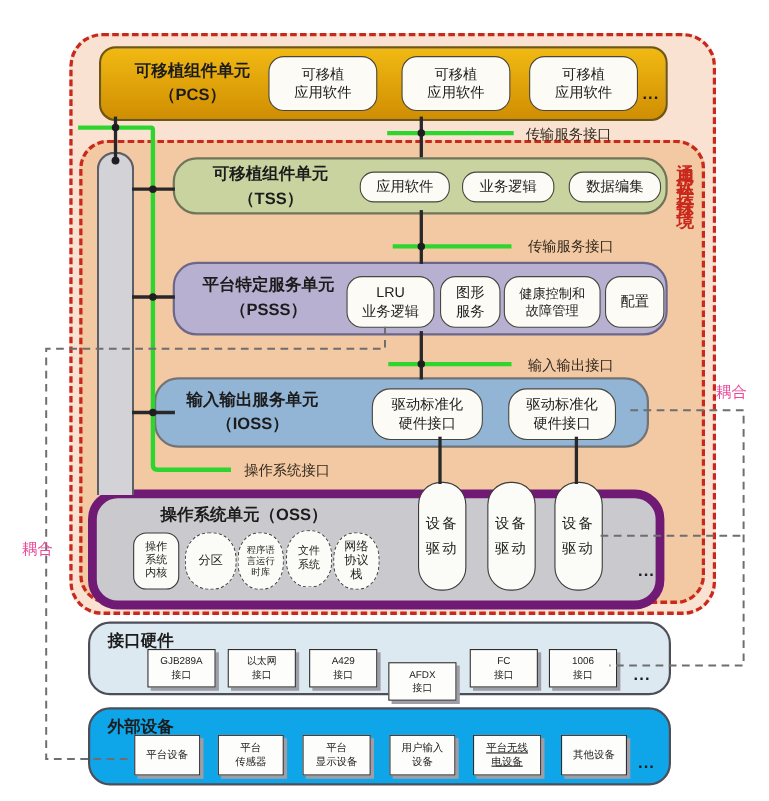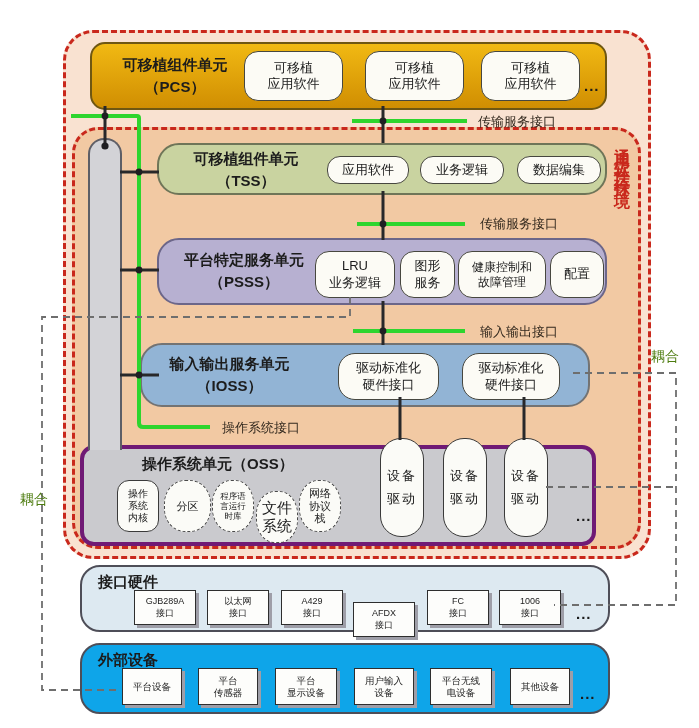--- a/index.html
+++ b/index.html
@@ -14,42 +14,42 @@
              border:3px dashed #c9281c;border-radius:30px;z-index:1;}
   .env-inner{left:72px;top:127px;width:563px;height:416px;background:#f2c9a3;
              border:3px dashed #c9281c;border-radius:26px;z-index:2;}
 
   
   .pcs{left:90px;top:42px;width:513px;height:64px;border:2px solid #6f5712;border-radius:15px;
        background:linear-gradient(#f1b913,#d08e02);z-index:10;}
   .tss{left:157px;top:143px;width:446px;height:48px;background:#c9d3a0;border:2px solid #6f7558;border-radius:22px;z-index:10;}
   .psss{left:157px;top:238px;width:446px;height:63px;background:#b7b0d1;border:2px solid #6c6689;border-radius:22px;z-index:10;}
   .ioss{left:140px;top:343px;width:446px;height:60px;background:#92b4d5;border:2px solid #737373;border-radius:22px;z-index:10;}
-  .oss{left:80px;top:445px;width:508px;height:93px;background:#cacace;border:4px solid #701a75;border-radius:14px;z-index:10;}
+  .oss{left:80px;top:445px;width:508px;height:93px;background:#cacace;border:8px solid #701a75;border-radius:27px;z-index:10;}
   .oss-capsule{left:88px;top:138px;width:30px;height:310px;background:#d3d3d7;border:2px solid #5e5e66;
                border-bottom:none;border-radius:16px 16px 0 0;z-index:11;}
   .hw{left:80px;top:565px;width:526px;height:63px;background:#dde9f1;border:2px solid #4e4e58;border-radius:20px;z-index:10;}
   .ext{left:80px;top:643px;width:526px;height:67px;background:#0ea5e9;border:2px solid #4e4e58;border-radius:20px;z-index:10;}
 
   .unit-title{font-weight:bold;font-size:15px;line-height:1.45;text-align:center;}
   .sec-title{font-weight:bold;font-size:15px;}
 
   .pill{background:#fcfbf5;border:1.5px solid #47473f;border-radius:14px;font-size:13px;line-height:1.25;}
   .pill-sm{background:#fcfbf5;border:1.5px solid #47473f;border-radius:13px;font-size:13px;}
 
   .oss-item{background:#fbfbf7;border-radius:45%;font-size:10px;line-height:1.18;}
   .oss-item.dashed{border:1.6px dashed #4a4a4a;}
   .oss-item.solid{border:1.6px solid #3a3a3a;border-radius:12px;}
   .drv{background:#fbfbf7;border:1.6px solid #3a3a3a;border-radius:21px;font-size:13px;line-height:1.7;letter-spacing:2px;z-index:20;}
 
   .box3d{background:#fdfdfb;border:1px solid #2e2e2e;box-shadow:3px 3px 0 0 #9e9ea8;font-size:9px;line-height:1.25;z-index:12;}
   .ext .box3d,.hw .box3d{position:absolute;}
 
   .iface-label{font-size:13px;color:#33291e;z-index:45;}
-  .coupling{font-size:14px;color:#4d7c0f;z-index:45;}
+  .coupling{font-size:14px;color:#ec4899;z-index:45;}
   .dots{font-weight:bold;font-size:15px;letter-spacing:1px;z-index:13;}
   .runtime-label{left:611px;top:136px;writing-mode:vertical-rl;font-size:16px;font-weight:bold;
                  color:#c9281c;letter-spacing:6px;z-index:45;}
   svg.lines{position:absolute;left:0;top:0;z-index:40;pointer-events:none;}
 </style>
 </head>
 <body>
 
 <div id="canvas">
 
@@ -58,21 +58,21 @@
 
   <div class="abs oss">
     <div class="abs sec-title" style="left:58px;top:6px;">操作系统单元（OSS）</div>
     <div class="abs oss-item solid ctr ml" style="left:33px;top:31px;width:40px;height:50px;">操作
 系统
 内核</div>
     <div class="abs oss-item dashed ctr ml" style="left:80px;top:31px;width:45px;height:50px;font-size:11px;">分区</div>
     <div class="abs oss-item dashed ctr ml" style="left:128px;top:31px;width:40px;height:50px;font-size:8.5px;">程序语
 言运行
 时库</div>
-    <div class="abs oss-item dashed ctr ml" style="left:172px;top:42px;width:40px;height:50px;font-size:15px;">文件
+    <div class="abs oss-item dashed ctr ml" style="left:172px;top:29px;width:40px;height:50px;font-size:10px;">文件
 系统</div>
     <div class="abs oss-item dashed ctr ml" style="left:215px;top:31px;width:40px;height:50px;font-size:11px;">网络
 协议
 栈</div>
     <div class="abs dots" style="left:492px;top:58px;">...</div>
   </div>
   <div class="abs oss-capsule"></div>
 
   <div class="abs drv ctr ml" style="left:380px;top:438px;width:42px;height:97px;">设备
 驱动</div>
@@ -141,21 +141,21 @@
 
   <div class="abs ext">
     <div class="abs sec-title" style="left:16px;top:6px;">外部设备</div>
     <div class="box3d ctr ml" style="left:40px;top:23px;width:58px;height:35px;font-size:9.5px;">平台设备</div>
     <div class="box3d ctr ml" style="left:116px;top:23px;width:58px;height:35px;font-size:9.5px;">平台
 传感器</div>
     <div class="box3d ctr ml" style="left:193px;top:23px;width:60px;height:35px;font-size:9.5px;">平台
 显示设备</div>
     <div class="box3d ctr ml" style="left:272px;top:23px;width:58px;height:35px;font-size:9.5px;">用户输入
 设备</div>
-    <div class="box3d ctr ml" style="left:348px;top:23px;width:60px;height:35px;font-size:9.5px;">平台无线
+    <div class="box3d ctr ml" style="left:348px;top:23px;width:60px;height:35px;font-size:9.5px;text-decoration:underline;">平台无线
 电设备</div>
     <div class="box3d ctr ml" style="left:428px;top:23px;width:58px;height:35px;font-size:9.5px;">其他设备</div>
     <div class="abs dots" style="left:498px;top:40px;">...</div>
   </div>
 
   <svg class="lines" width="699" height="728" viewBox="0 0 699 728">
 
     <path d="M71,116 H137 Q139,116 139,118 V423 Q139,427 143,427 H210" fill="none" stroke="#2ed52e" stroke-width="4"></path>
     <line x1="352" y1="121" x2="467" y2="121" stroke="#2ed52e" stroke-width="4"></line>
     <line x1="357" y1="224" x2="465" y2="224" stroke="#2ed52e" stroke-width="4"></line>

